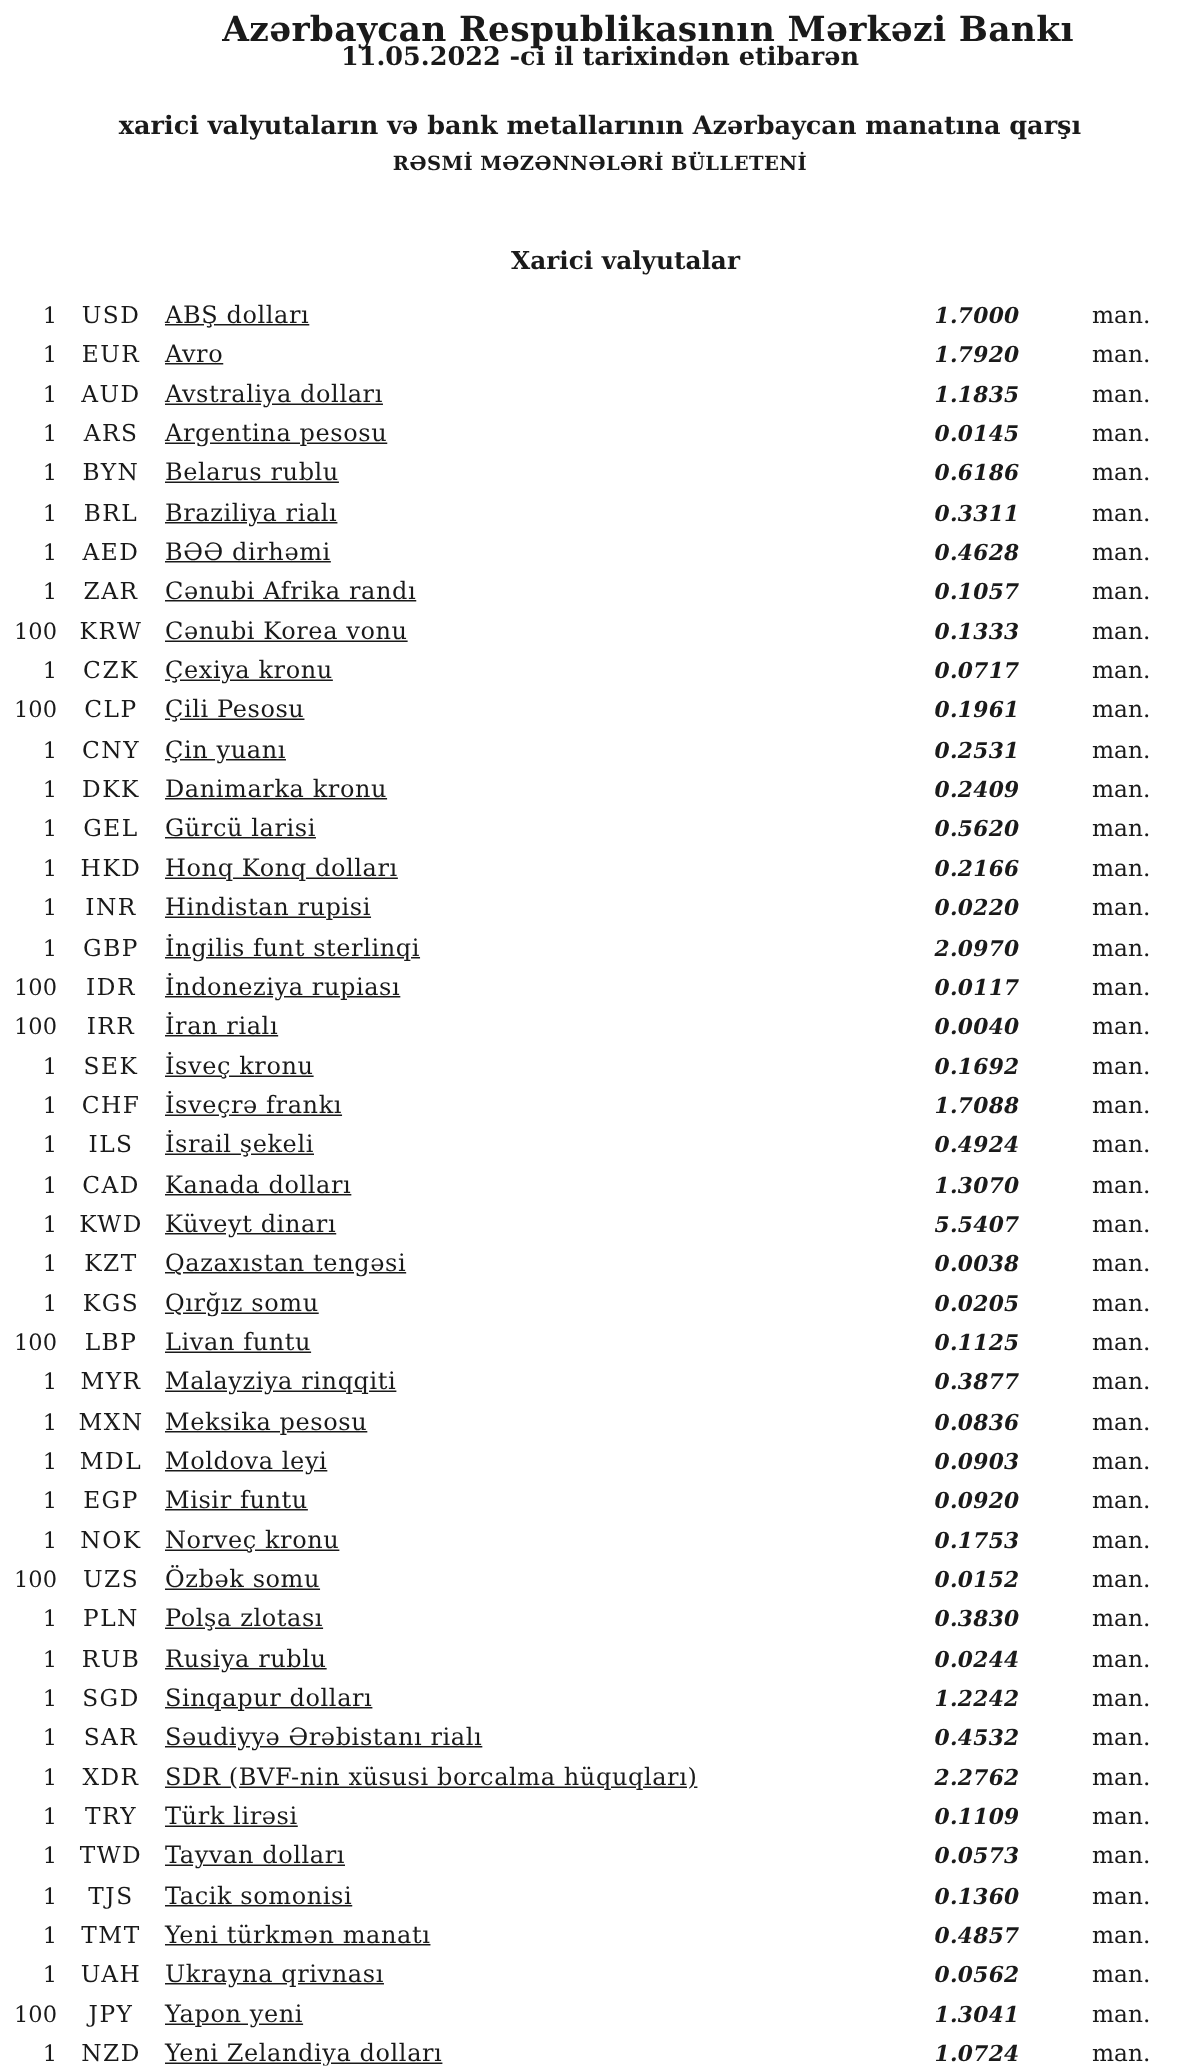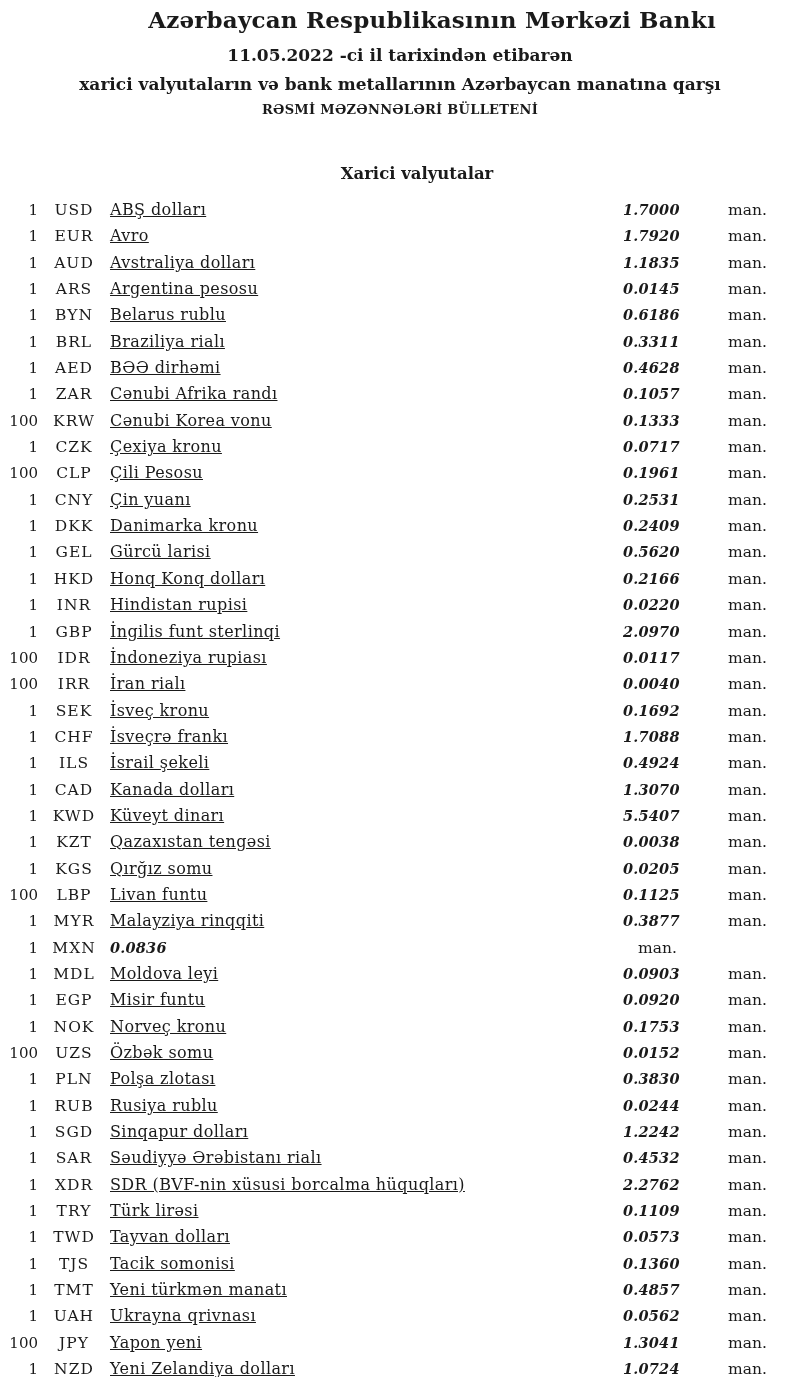--- a/index.html
+++ b/index.html
@@ -21,21 +21,21 @@
   }
   .hline {
     position: absolute;
     left: 0;
     width: 800px;
     text-align: center;
     font-weight: bold;
     white-space: nowrap;
   }
   .bank-name      { top: 6px;   font-size: 23px; letter-spacing: 0.2px; margin-left: 32px; }
-  .date-line      { top: 45px;  font-size: 17px; }
+  .date-line      { top: 28px;  font-size: 17px; }
   .subtitle-line  { top: 74px;  font-size: 17px; }
   .bulletin-title { top: 102px; font-size: 13px; letter-spacing: 0.3px; }
   .section-title {
     position: absolute;
     top: 164px;
     left: 17px;          
     width: 800px;
     text-align: center;
     font-weight: bold;
     font-size: 16.5px;
@@ -290,20 +290,21 @@
       <div class="row">
         <div class="cell qty">1</div>
         <div class="cell code">MYR</div>
         <div class="cell name">Malayziya rinqqiti</div>
         <div class="cell rate">0.3877</div>
         <div class="cell unit">man.</div>
       </div>
       <div class="row">
         <div class="cell qty">1</div>
         <div class="cell code">MXN</div>
+        <div class="cell name">Meksika pesosu</div>
         <div class="cell rate">0.0836</div>
         <div class="cell unit">man.</div>
       </div>
       <div class="row">
         <div class="cell qty">1</div>
         <div class="cell code">MDL</div>
         <div class="cell name">Moldova leyi</div>
         <div class="cell rate">0.0903</div>
         <div class="cell unit">man.</div>
       </div>

